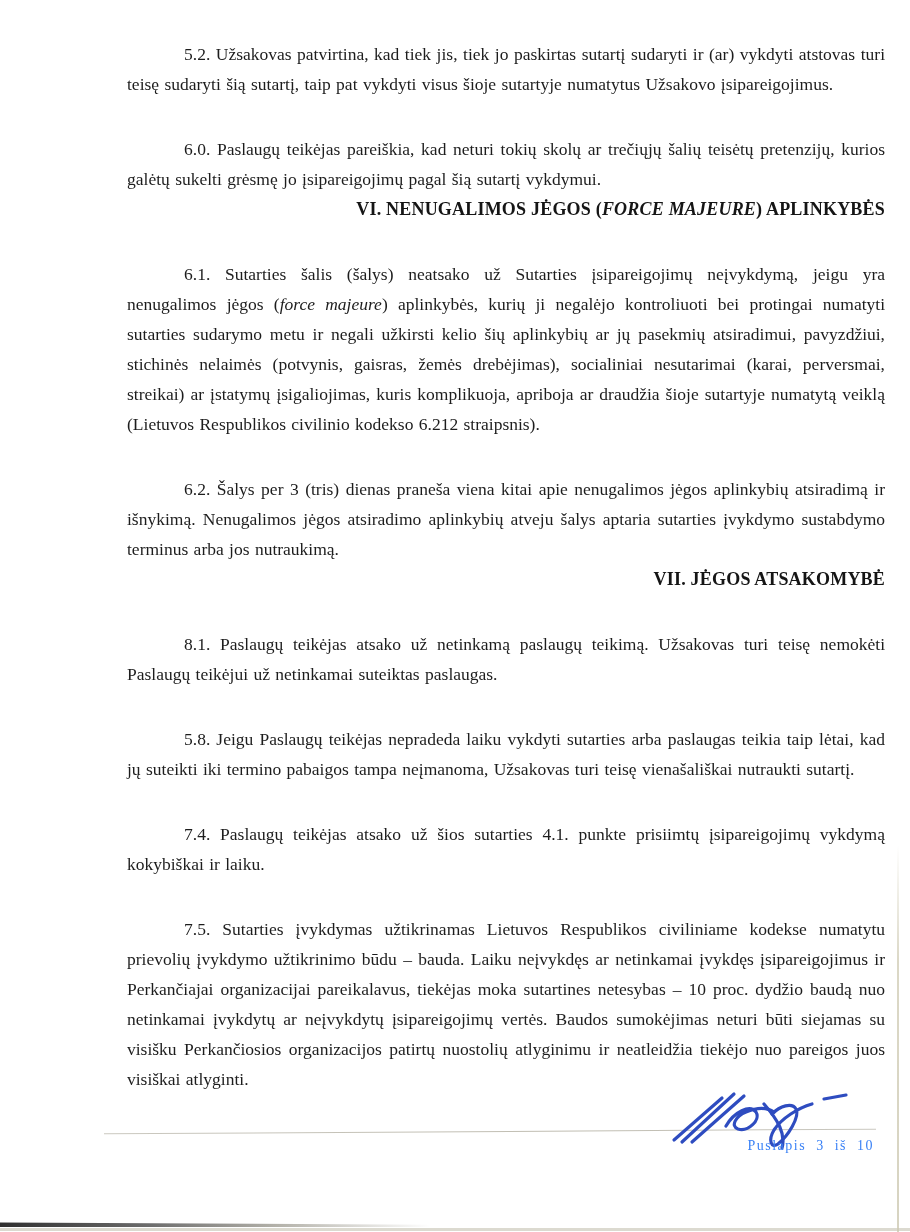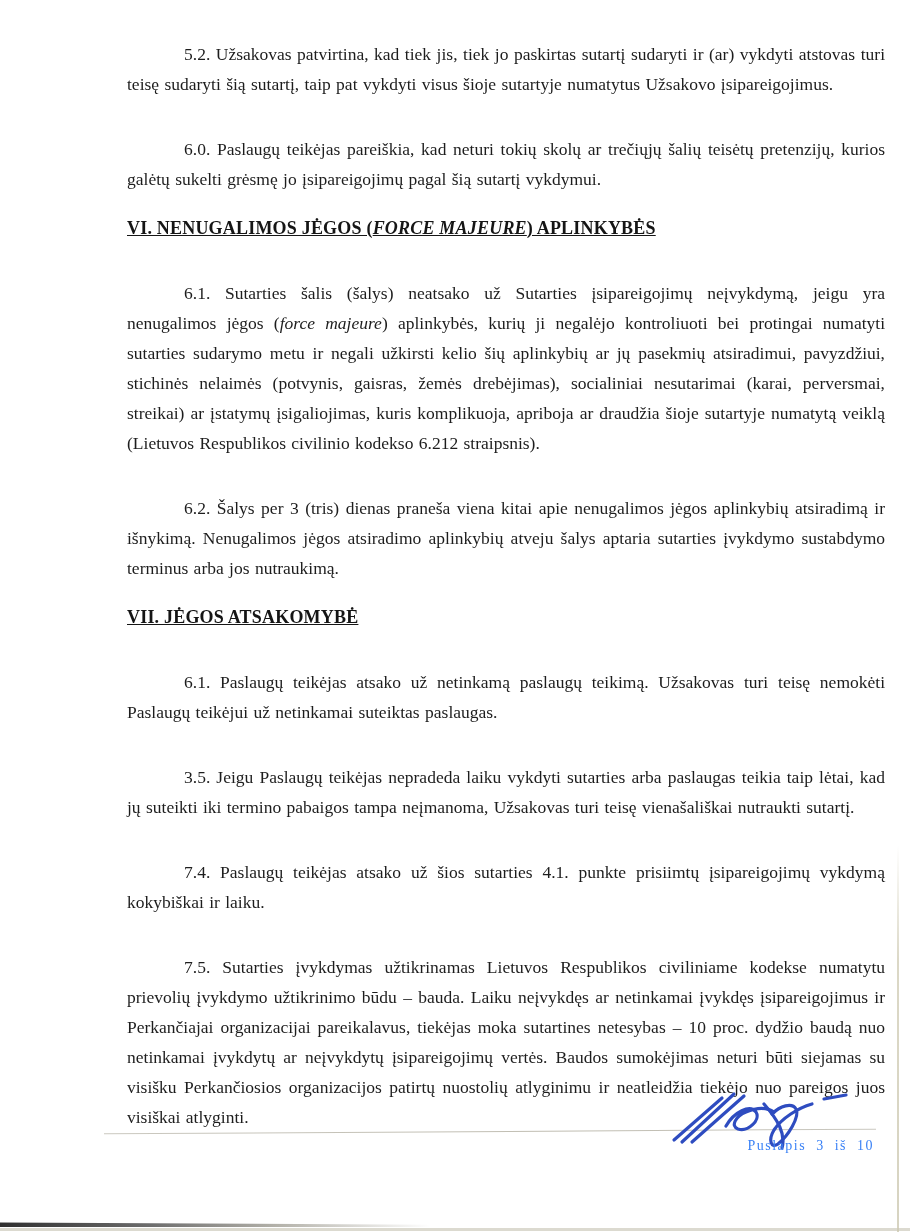--- a/index.html
+++ b/index.html
@@ -28,26 +28,24 @@
     text-align: justify;
     text-justify: inter-word;
     color: #1d1d1d;
     word-spacing: 1px;
   }
   .para.indent { text-indent: 57px; margin-top: 35px; }
   .heading {
     font-size: 18px;
     line-height: 30px;
     font-weight: bold;
-    text-align: left;
-    margin-top: 19px;
+    text-align: right;
     margin-bottom: 21px;
     color: #151515;
     letter-spacing: 0.2px;
-    text-decoration: underline;
   }
   .it { font-style: italic; }
   .footer-rule {
     position: absolute;
     left: 104px;
     top: 1131px;
     width: 772px;
     height: 1px;
     background: linear-gradient(to right, rgba(160,156,140,0.55), rgba(170,166,150,0.75) 60%, rgba(150,146,130,0.5));
     transform: rotate(-0.35deg);
@@ -99,22 +97,22 @@
 
 <div class="page">
 
   <div class="doc-body" id="doc-body">
       <p class="para indent"><span>5.2. Užsakovas patvirtina, kad tiek jis, tiek jo paskirtas sutartį sudaryti ir (ar) vykdyti atstovas turi teisę sudaryti šią sutartį, taip pat vykdyti visus šioje sutartyje numatytus Užsakovo įsipareigojimus.</span></p>
       <p class="para indent"><span>6.0. Paslaugų teikėjas pareiškia, kad neturi tokių skolų ar trečiųjų šalių teisėtų pretenzijų, kurios galėtų sukelti grėsmę jo įsipareigojimų pagal šią sutartį vykdymui.</span></p>
       <h2 class="heading"><span>VI. NENUGALIMOS JĖGOS (</span><span class="it">FORCE MAJEURE</span><span>) APLINKYBĖS</span></h2>
       <p class="para indent"><span>6.1. Sutarties šalis (šalys) neatsako už Sutarties įsipareigojimų neįvykdymą, jeigu yra nenugalimos jėgos (</span><span class="it">force majeure</span><span>) aplinkybės, kurių ji negalėjo kontroliuoti bei protingai numatyti sutarties sudarymo metu ir negali užkirsti kelio šių aplinkybių  ar jų pasekmių atsiradimui, pavyzdžiui, stichinės nelaimės (potvynis, gaisras, žemės drebėjimas), socialiniai nesutarimai (karai, perversmai, streikai) ar įstatymų įsigaliojimas, kuris komplikuoja, apriboja ar draudžia šioje sutartyje numatytą veiklą (Lietuvos Respublikos civilinio kodekso 6.212 straipsnis).</span></p>
       <p class="para indent"><span>6.2. Šalys per 3 (tris) dienas praneša viena kitai apie nenugalimos jėgos aplinkybių atsiradimą ir išnykimą. Nenugalimos jėgos atsiradimo aplinkybių atveju šalys aptaria sutarties įvykdymo sustabdymo terminus arba jos nutraukimą.</span></p>
       <h2 class="heading"><span>VII. JĖGOS ATSAKOMYBĖ</span></h2>
-      <p class="para indent"><span>6.1. Paslaugų teikėjas atsako už netinkamą paslaugų teikimą. Užsakovas turi teisę nemokėti Paslaugų teikėjui už netinkamai suteiktas paslaugas.</span></p>
-      <p class="para indent"><span>3.5. Jeigu Paslaugų teikėjas nepradeda laiku vykdyti sutarties arba paslaugas teikia taip lėtai, kad jų suteikti iki termino pabaigos tampa neįmanoma, Užsakovas turi teisę vienašališkai nutraukti sutartį.</span></p>
+      <p class="para indent"><span>8.1. Paslaugų teikėjas atsako už netinkamą paslaugų teikimą. Užsakovas turi teisę nemokėti Paslaugų teikėjui už netinkamai suteiktas paslaugas.</span></p>
+      <p class="para indent"><span>5.8. Jeigu Paslaugų teikėjas nepradeda laiku vykdyti sutarties arba paslaugas teikia taip lėtai, kad jų suteikti iki termino pabaigos tampa neįmanoma, Užsakovas turi teisę vienašališkai nutraukti sutartį.</span></p>
       <p class="para indent"><span>7.4. Paslaugų teikėjas atsako už šios sutarties 4.1. punkte prisiimtų įsipareigojimų vykdymą kokybiškai ir laiku.</span></p>
       <p class="para indent"><span>7.5. Sutarties įvykdymas užtikrinamas Lietuvos Respublikos civiliniame kodekse numatytu prievolių įvykdymo užtikrinimo būdu – bauda. Laiku neįvykdęs ar netinkamai įvykdęs įsipareigojimus ir Perkančiajai organizacijai pareikalavus, tiekėjas moka sutartines netesybas – 10 proc. dydžio baudą nuo netinkamai įvykdytų ar neįvykdytų įsipareigojimų vertės. Baudos sumokėjimas neturi būti siejamas su visišku Perkančiosios organizacijos patirtų nuostolių atlyginimu ir neatleidžia tiekėjo nuo pareigos juos visiškai atlyginti.</span></p>
     </div>
 
   <div class="footer-rule"></div>
 
   <svg class="signature" viewBox="0 0 200 72" xmlns="http://www.w3.org/2000/svg">
     <g fill="none" stroke="#2e4cc0" stroke-width="3.2" stroke-linecap="round" stroke-linejoin="round">
       <path d="M6,58 L54,16"></path>
       <path d="M14,60 L66,12"></path>

